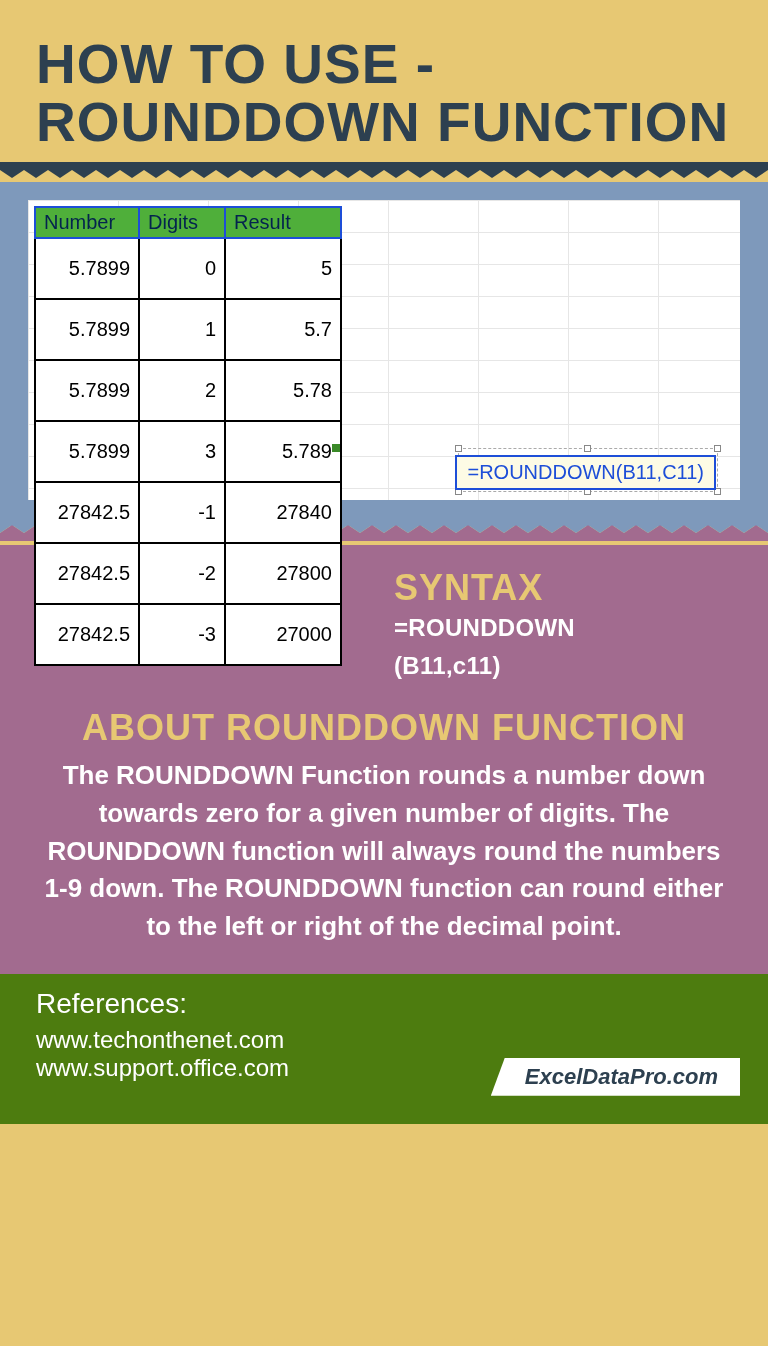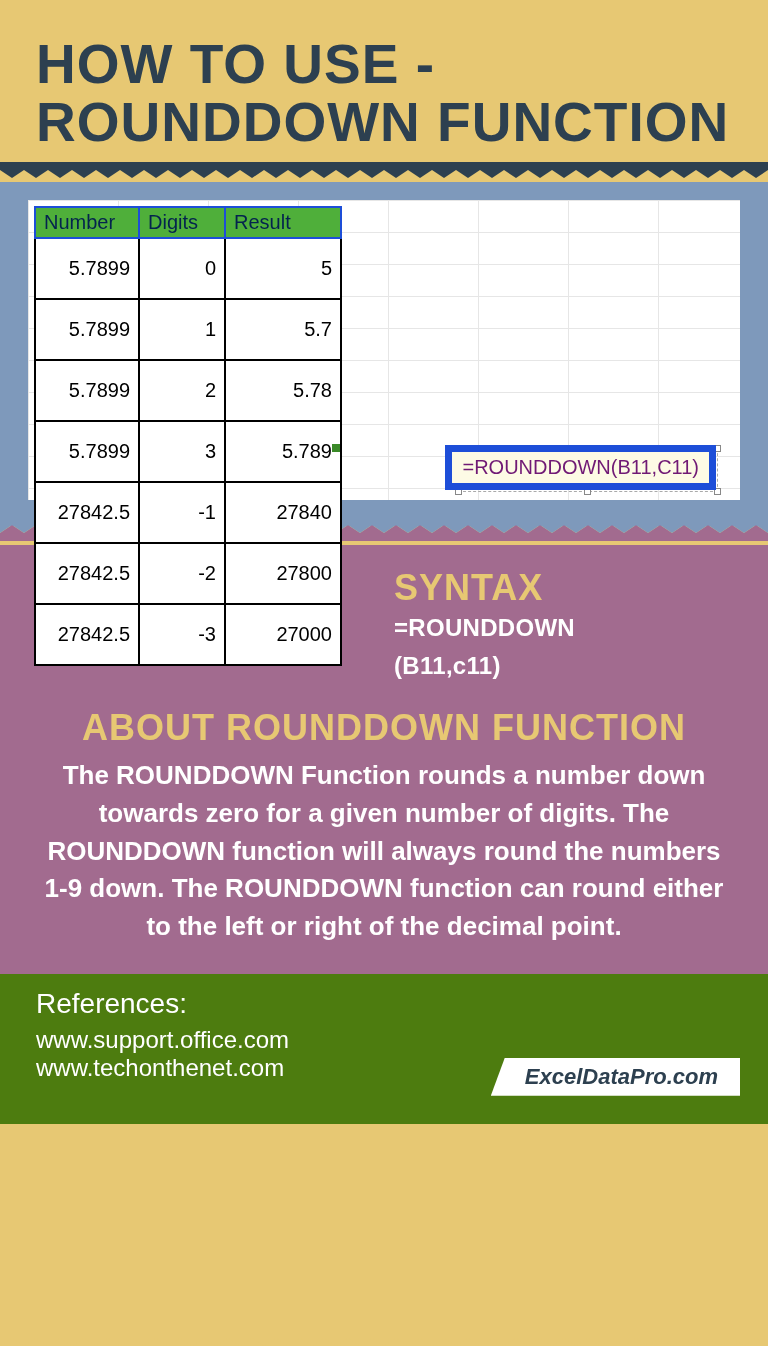--- a/index.html
+++ b/index.html
@@ -73,26 +73,26 @@
   color: #000;
   height: 30px;
 }
 .col-num { width: 104px; }
 .col-dig { width: 86px; }
 .col-res { width: 116px; }
 .formula-tip {
   position: absolute;
   right: 24px;
   bottom: 10px;
-  border: 7px solid #1d4ed8;
+  border: 2px solid #1d4ed8;
   background: #fdfbe5;
   padding: 4px 10px;
   font-size: 20px;
   font-family: Arial, sans-serif;
-  color: #701a75;
+  color: #1d4ed8;
 }
 .marker-dot {
   position: absolute;
   width: 8px; height: 8px;
   background: #3a8a28;
   left: 304px;
   top: 244px;
 }
 .sel-box { position:absolute; border:1px dashed #aaa; right:22px; bottom:8px; width:260px; height:44px;}
 .sel-handle { position:absolute; width:7px;height:7px; border:1px solid #888;background:#fff;}
@@ -264,22 +264,22 @@
         <div class="code-line">=ROUNDDOWN</div>
         <div class="code-line">(B11,c11)</div>
       </div>
     </div>
     <div class="about-head">ABOUT ROUNDDOWN FUNCTION</div>
     <div class="about-body">The ROUNDDOWN Function rounds a number down towards zero for a given number of digits. The ROUNDDOWN function will always round the numbers 1-9 down. The ROUNDDOWN function can round either to the left or right of the decimal point.</div>
   </div>
 
   <div class="dark-section">
     <div class="ref-head">References:</div>
+    <span class="ref-link">www.techonthenet.com</span>
     <span class="ref-link">www.support.office.com</span>
-    <span class="ref-link">www.techonthenet.com</span>
     <div class="watermark">ExcelDataPro.com</div>
   </div>
 
   <svg class="zigzag bottom-zig" viewBox="0 0 768 16" preserveAspectRatio="none">
     <path d="M0,16 L0,8 L12,0 L24,8 L36,0 L48,8 L60,0 L72,8 L84,0 L96,8 L108,0 L120,8 L132,0 L144,8 L156,0 L168,8 L180,0 L192,8 L204,0 L216,8 L228,0 L240,8 L252,0 L264,8 L276,0 L288,8 L300,0 L312,8 L324,0 L336,8 L348,0 L360,8 L372,0 L384,8 L396,0 L408,8 L420,0 L432,8 L444,0 L456,8 L468,0 L480,8 L492,0 L504,8 L516,0 L528,8 L540,0 L552,8 L564,0 L576,8 L588,0 L600,8 L612,0 L624,8 L636,0 L648,8 L660,0 L672,8 L684,0 L696,8 L708,0 L720,8 L732,0 L744,8 L756,0 L768,8 L768,16 Z" fill="#e7c873"></path>
   </svg>
 
 </div>
 
 </body></html>

